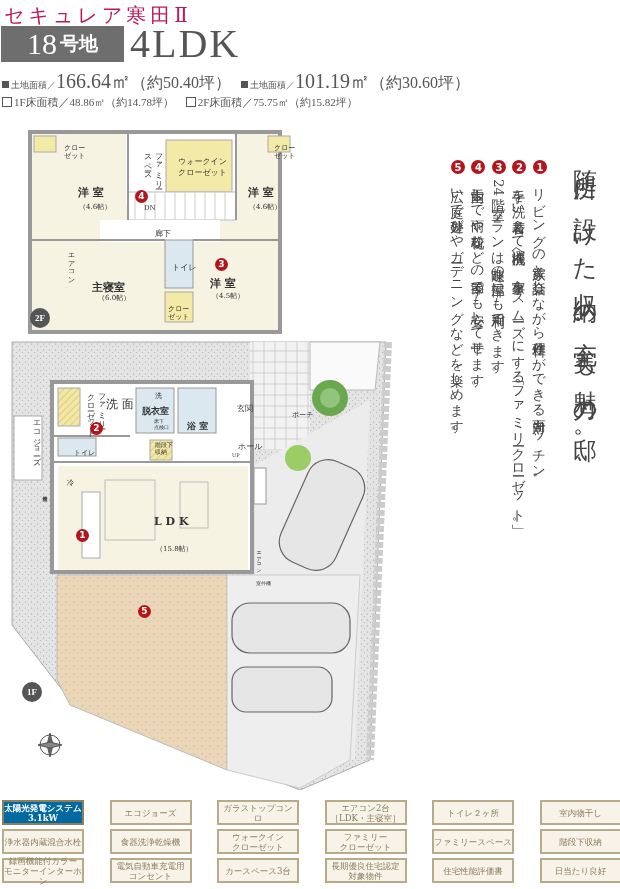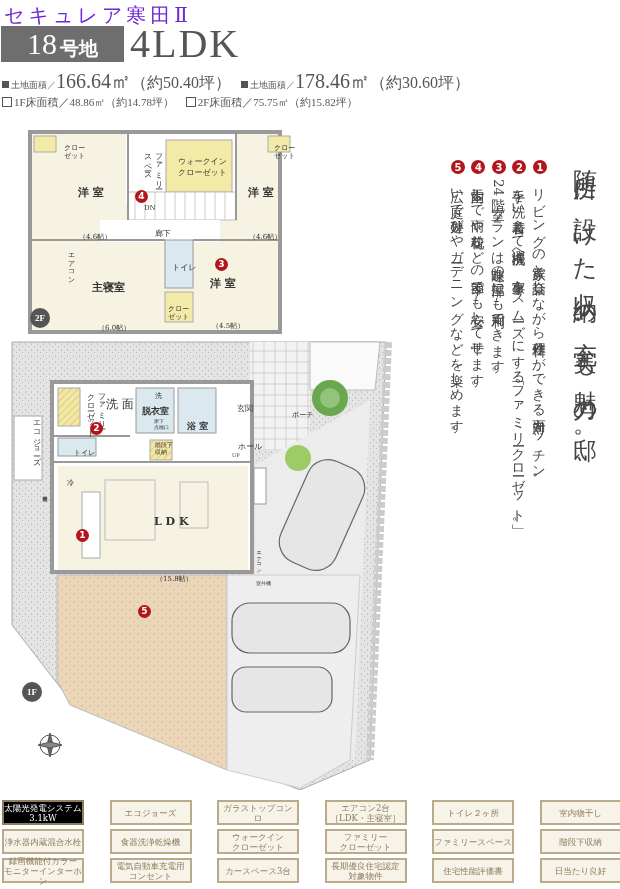--- a/index.html
+++ b/index.html
@@ -1,65 +1,65 @@
 <!DOCTYPE html>
 <html><head>
 <meta charset="utf-8">
 <style>
   html, body { margin:0; padding:0; background:#fff; }
   body { width:620px; height:889px; position:relative; overflow:hidden; font-family:"DejaVu Serif", serif; color:#555; }
   .abs { position:absolute; }
-  .title { left:4px; top:2px; font-size:20px; letter-spacing:4px; color:#6d28d9; }
-  .lot { left:1px; top:26px; width:123px; height:36px; background:#6e6e6e; color:#fff; display:flex; align-items:flex-end; justify-content:center; }
+  .title { left:4px; top:2px; font-size:20px; letter-spacing:4px; color:#be185d; }
+  .lot { left:1px; top:26px; width:123px; height:36px; background:#6e6e6e; color:#fff; display:flex; align-items:center; justify-content:center; }
   .lot .num { font-size:30px; font-family:"Liberation Serif", serif; line-height:36px; }
   .lot .suffix { font-size:19px; font-weight:bold; font-family:"DejaVu Sans", sans-serif; margin-left:3px; }
   .layout { left:130px; top:22px; font-size:40px; font-family:"Liberation Serif", serif; color:#555; letter-spacing:2px; line-height:44px; }
   .area1 { left:2px; top:68px; font-size:10px; color:#555; white-space:nowrap; display:flex; align-items:baseline; }
   .area1 .big { font-size:20px; font-family:"Liberation Serif", serif;text-align:center; }
   .area1 .lbl { font-size:9px; }
   .area1 .sub { font-size:16px; font-family:"Liberation Serif", serif; }
   .area2 { left:2px; top:95px; font-size:11px; color:#555; white-space:nowrap; font-family:"Liberation Serif", serif; }
   .sq-fill { display:inline-block; width:7px; height:7px; background:#555; margin-right:2px; }
   .sq-open { display:inline-block; width:8px; height:8px; border:1px solid #555; margin-right:2px; vertical-align:-1px; }
 
   
   .vtitle { left:570px; top:150px; writing-mode:vertical-rl; font-size:24px; letter-spacing:7px; color:#444; line-height:30px; }
   .vpoints { left:446px; top:160px; height:420px; writing-mode:vertical-rl; font-size:13.5px; line-height:18.5px; color:#444; display:flex; flex-direction:column; }
   .vpoints .pt { display:block; margin-left:2px; }
   .badge { display:inline-block; width:14px; height:14px; border-radius:50%; background:#b2151b; color:#fff; font-size:10px; font-weight:bold; text-align:center; line-height:14px; font-family:"DejaVu Sans", sans-serif; margin-bottom:5px; text-orientation:upright; }
   .room-label { font-size:11px; color:#333; font-weight:bold; text-align:center; line-height:12px; }
-  .room-sub { font-size:7px; color:#333;margin-top:30px; }
+  .room-sub { font-size:7px; color:#333; }
   .small-lbl { font-size:7px; color:#333; }
   .floor-badge { width:20px; height:20px; border-radius:50%; background:#555; color:#fff; font-size:9px; font-weight:bold; text-align:center; line-height:20px; font-family:"Liberation Serif", serif; }
   .pin { width:13px; height:13px; border-radius:50%; background:#b2151b; color:#fff; font-size:9px; font-weight:bold; text-align:center; line-height:13px; font-family:"DejaVu Sans", sans-serif; }
 
   
   .features { left:2px; top:800px; width:618px; display:grid; grid-template-columns:repeat(6, 82px); column-gap:25.5px; row-gap:4px; }
   .feat { height:25px; border:2px solid #b9ab8a; background:#f7f3e8; color:#8a7a5a; font-size:8.5px; display:flex; align-items:center; justify-content:center; text-align:center; line-height:10px; box-sizing:border-box; white-space:pre-line; }
-  .feat.hl { background:#000000; color:#fff; border-color:#8d7f5a; }
+  .feat.hl { background:#0369a1; color:#fff; border-color:#8d7f5a;font-weight:bold; }
 </style>
 </head>
 <body>
 
 <div class="abs title">セキュレア寒田Ⅱ</div>
 <div class="abs lot">
   <span class="num">18</span>
   <span class="suffix">号地</span>
 </div>
 <div class="abs layout">4LDK</div>
 
 <div class="abs area1">
   <span class="sq-fill"></span>
   <span class="lbl">土地面積／</span>
   <span class="big">166.64㎡</span>
   <span class="sub">（約50.40坪）</span>
   <span style="width:10px"></span>
   <span class="sq-fill"></span>
   <span class="lbl">土地面積／</span>
-  <span class="big">178.46㎡</span>
+  <span class="big">101.19㎡</span>
   <span class="sub">（約30.60坪）</span>
 </div>
 <div class="abs area2">
   <span class="sq-open"></span><span>1F床面積／48.86㎡（約14.78坪）</span>
   <span style="display:inline-block;width:6px"></span>
   <span class="sq-open"></span><span>2F床面積／75.75㎡（約15.82坪）</span>
 </div>
 
 <div class="abs vtitle">随所に設けた収納の充実も魅力の邸。</div>
 <div class="abs vpoints">

